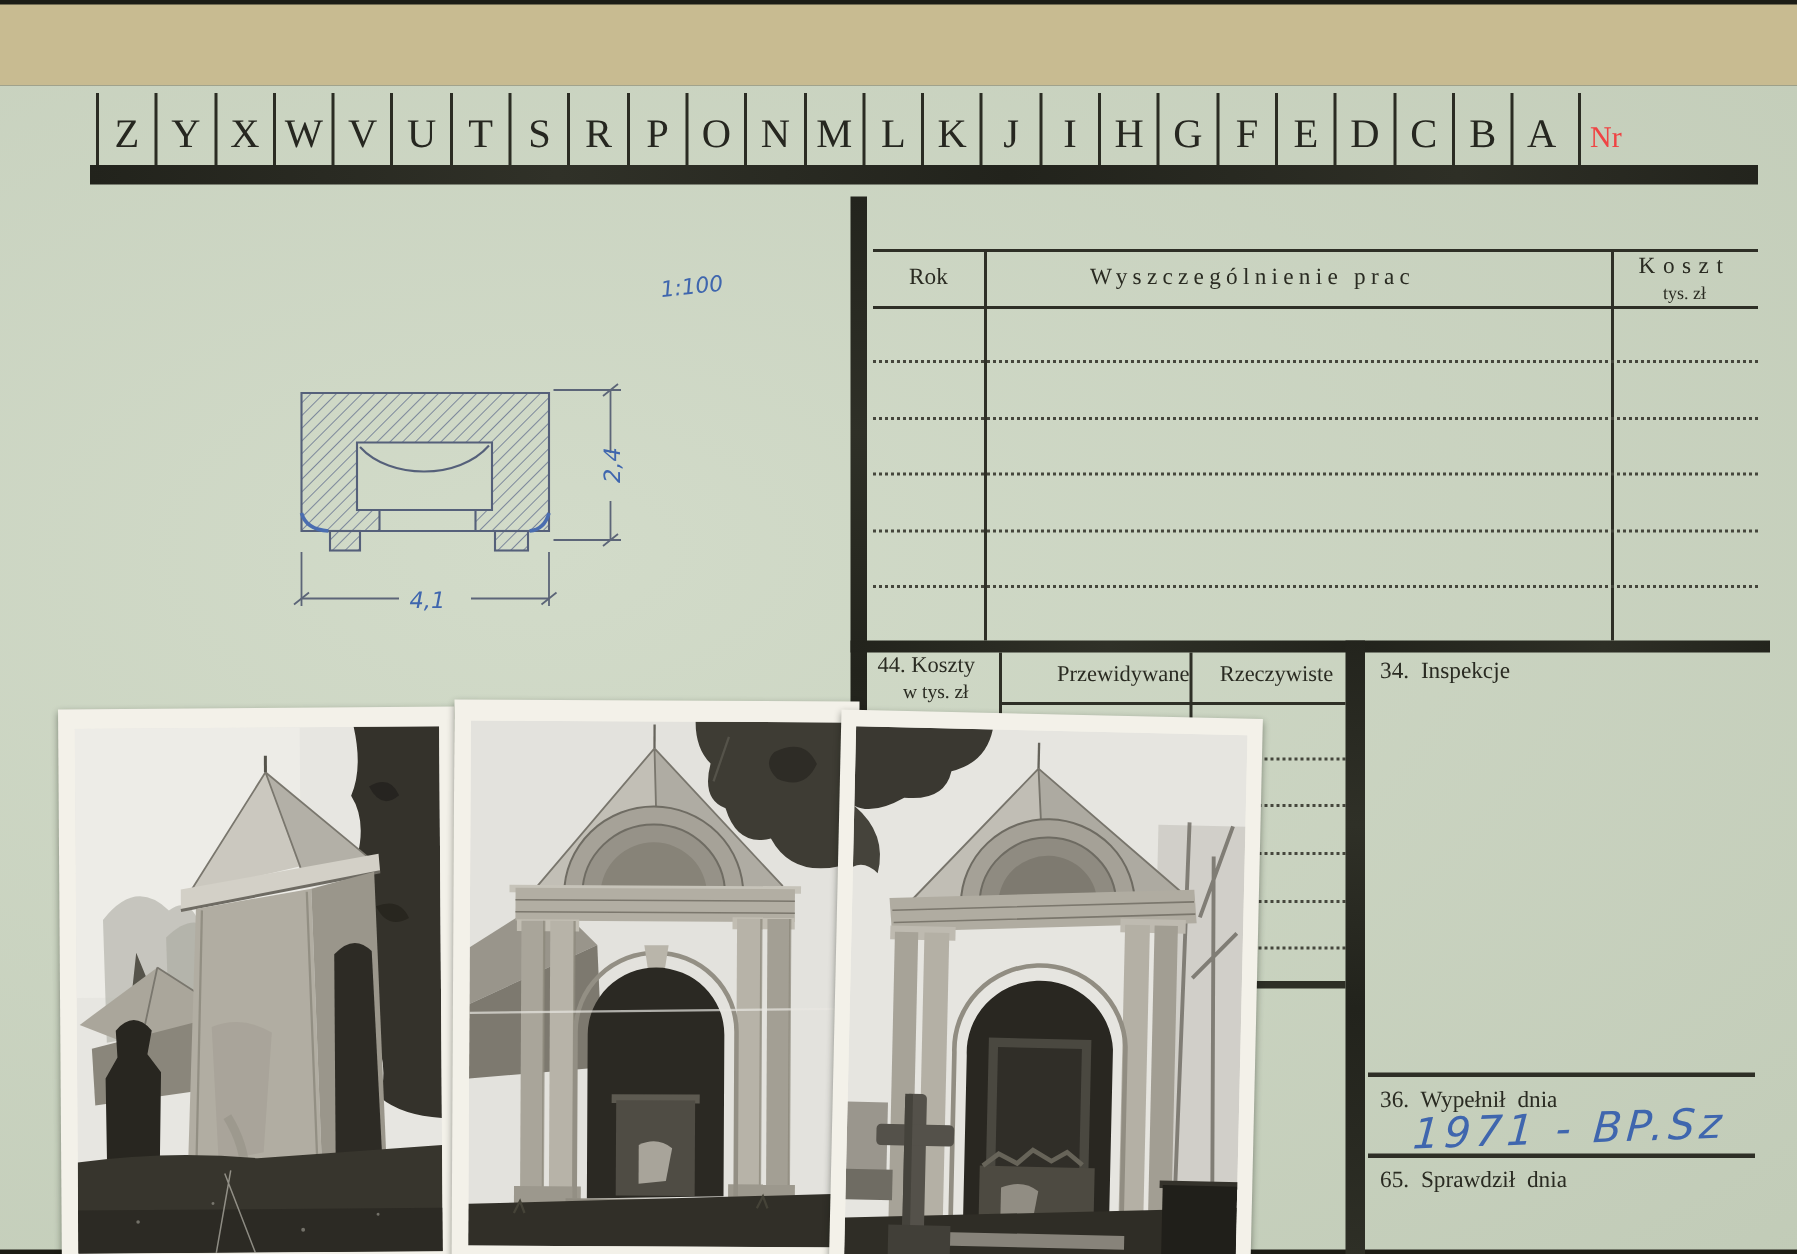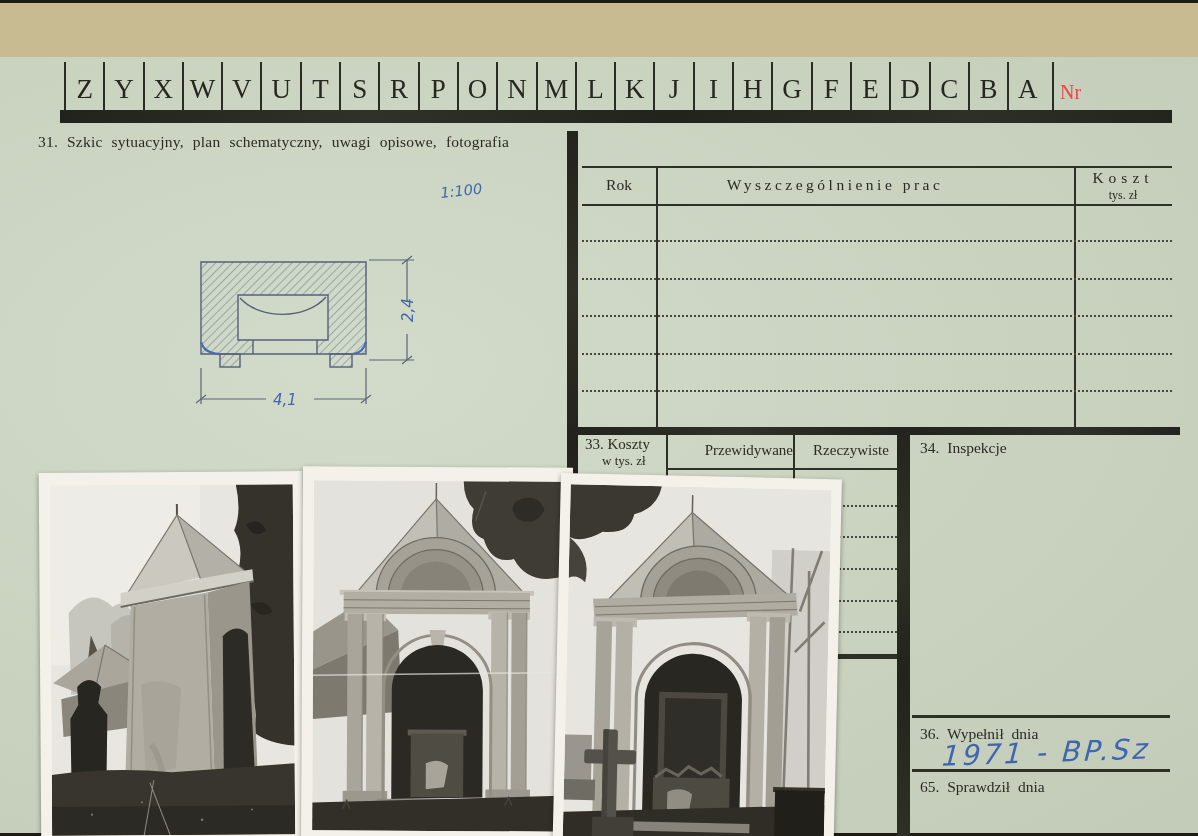--- a/index.html
+++ b/index.html
@@ -66,21 +66,20 @@
       <div class="alpha-cell">F</div>
       <div class="alpha-cell">E</div>
       <div class="alpha-cell">D</div>
       <div class="alpha-cell">C</div>
       <div class="alpha-cell">B</div>
       <div class="alpha-cell">A</div>
     </div>
   <div class="alpha-nr">Nr</div>
   <div class="bar-h" style="left:60px;top:110px;width:1112px;height:13px;"></div>
 
-  <div class="s31-title">31. Szkic sytuacyjny, plan schematyczny, uwagi opisowe, fotografia</div>
 
   <svg class="sketch-svg" width="330" height="260" viewBox="0 0 330 260">
     <defs>
       <pattern id="hatch" width="6" height="6" patternUnits="userSpaceOnUse" patternTransform="rotate(45)">
         <line x1="0" y1="0" x2="0" y2="6" stroke="#6a7692" stroke-width="1.1"></line>
       </pattern>
     </defs>
     <g stroke="#55607a" stroke-width="1.4" fill="none">
       <path fill="url(#hatch)" fill-rule="evenodd" d="M31,90 H196 V182 H31 Z M68,123 H158 V168 H68 Z M83,168 H147 V182 H83 Z"></path>
       <rect x="50" y="182" width="20" height="13" fill="url(#hatch)"></rect>
@@ -116,21 +115,21 @@
   <div class="lbl ctr" style="left:656px;top:176px;width:358px;letter-spacing:3.5px;">Wyszczególnienie prac</div>
   <div class="lbl ctr" style="left:1074px;top:169px;width:98px;letter-spacing:5px;">Koszt</div>
   <div class="lbl ctr" style="left:1074px;top:188px;width:98px;font-size:12px;">tys. zł</div>
   <div class="dots" style="left:582px;top:240px;width:590px;"></div>
   <div class="dots" style="left:582px;top:278px;width:590px;"></div>
   <div class="dots" style="left:582px;top:315px;width:590px;"></div>
   <div class="dots" style="left:582px;top:353px;width:590px;"></div>
   <div class="dots" style="left:582px;top:390px;width:590px;"></div>
   <div class="bar-h" style="left:567px;top:427px;width:613px;height:8px;"></div>
 
-  <div class="lbl" style="left:585px;top:436px;font-size:15px;">33. Koszty</div>
+  <div class="lbl" style="left:585px;top:436px;font-size:15px;">44. Koszty</div>
   <div class="lbl" style="left:602px;top:453px;font-size:13px;">w tys. zł</div>
   <div class="ln" style="left:666px;top:435px;width:2px;height:221px;"></div>
   <div class="ln" style="left:793px;top:435px;width:2px;height:221px;"></div>
   <div class="ln" style="left:666px;top:468px;width:231px;height:2px;"></div>
   <div class="lbl ctr" style="left:666px;top:442px;width:127px;font-size:15px;text-align:right;">Przewidywane</div>
   <div class="lbl ctr" style="left:793px;top:442px;width:116px;font-size:15px;">Rzeczywiste</div>
   <div class="dots" style="left:582px;top:505px;width:315px;"></div>
   <div class="dots" style="left:582px;top:536px;width:315px;"></div>
   <div class="dots" style="left:582px;top:568px;width:315px;"></div>
   <div class="dots" style="left:582px;top:600px;width:315px;"></div>

